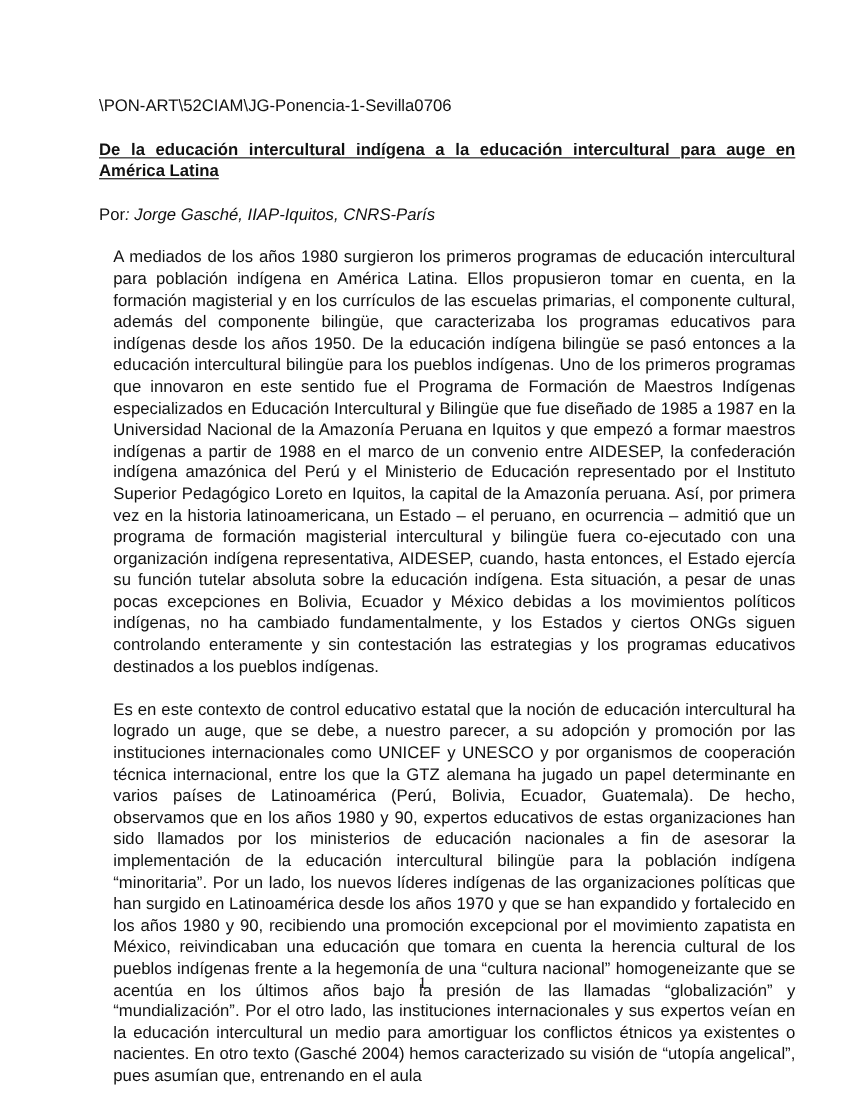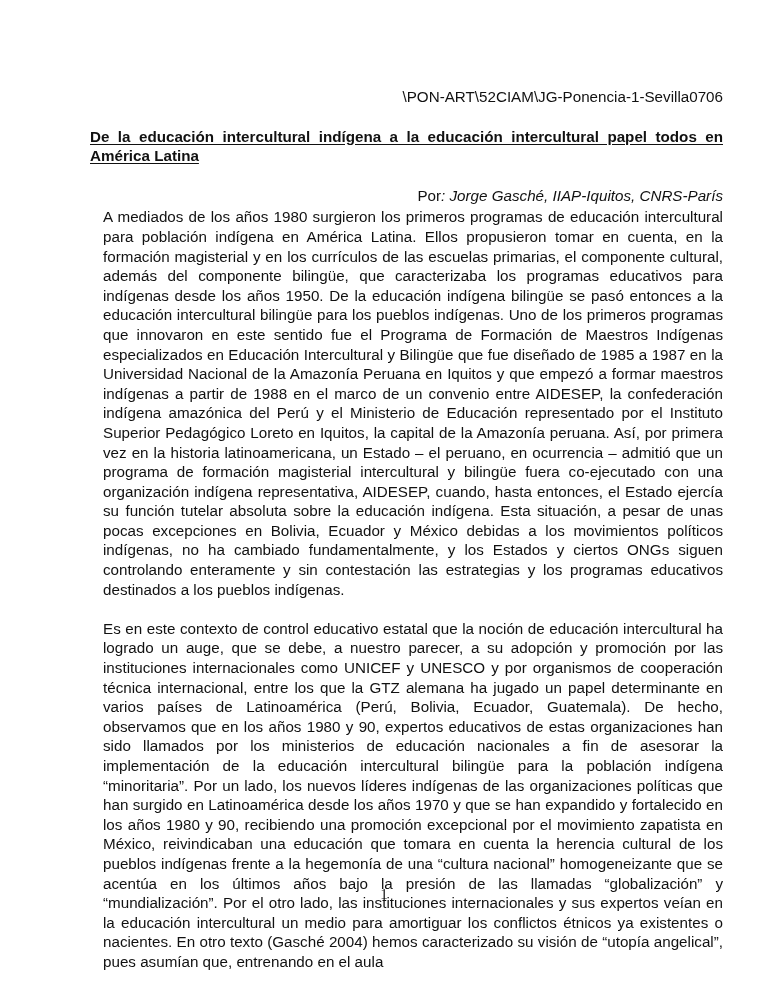--- a/index.html
+++ b/index.html
@@ -18,35 +18,34 @@
     .page {
       position: absolute;
       left: 90px;
       top: 87px;
       width: 633px;
     }
     .line-block {
       font-size: 15.2px;
       line-height: 19.6px;
       margin: 0;
-      text-align: right;
     }
     .path {
       margin-bottom: 20px;
     }
     .title {
       font-weight: bold;
       text-decoration: underline;
       text-align: justify;
       text-align-last: left;
       margin-bottom: 20px;
       text-underline-offset: 2px;
     }
     .byline {
-      margin-bottom: 2px;
+      margin-bottom: 19px;
     }
     .byline .author {
       font-style: italic;
     }
     .para {
       text-align: justify;
       margin-bottom: 19.6px;
       margin-left: 13px;
     }
     .page-number {
@@ -59,21 +58,21 @@
       font-size: 15px;
       color: #111111;
     }
   </style>
 </head>
 <body>
 
 <div class="page">
   <p class="line-block path">\PON-ART\52CIAM\JG-Ponencia-1-Sevilla0706</p>
 
-  <p class="line-block title">De la educación intercultural indígena a la educación intercultural papel todos en América Latina</p>
+  <p class="line-block title">De la educación intercultural indígena a la educación intercultural para auge en América Latina</p>
 
   <p class="line-block byline"><span>Por</span><span class="author">: Jorge Gasché, IIAP-Iquitos, CNRS-París</span></p>
 
   <p class="line-block para">A mediados de los años 1980 surgieron los primeros programas de educación intercultural para población indígena en América Latina. Ellos propusieron tomar en cuenta, en la formación magisterial y en los currículos de las escuelas primarias, el componente cultural, además del componente bilingüe, que caracterizaba los programas educativos para indígenas desde los años 1950. De la educación indígena bilingüe se pasó entonces a la educación intercultural bilingüe para los pueblos indígenas. Uno de los primeros programas que innovaron en este sentido fue el Programa de Formación de Maestros Indígenas especializados en Educación Intercultural y Bilingüe que fue diseñado de 1985 a 1987 en la Universidad Nacional de la Amazonía Peruana en Iquitos y que empezó a formar maestros indígenas a partir de 1988 en el marco de un convenio entre AIDESEP, la confederación indígena amazónica del Perú y el Ministerio de Educación representado por el Instituto Superior Pedagógico Loreto en Iquitos, la capital de la Amazonía peruana. Así, por primera vez en la historia latinoamericana, un Estado – el peruano, en ocurrencia – admitió que un programa de formación magisterial intercultural y bilingüe fuera co-ejecutado con una organización indígena representativa, AIDESEP, cuando, hasta entonces, el Estado ejercía su función tutelar absoluta sobre la educación indígena. Esta situación, a pesar de unas pocas excepciones en Bolivia, Ecuador y México debidas a los movimientos políticos indígenas, no ha cambiado fundamentalmente, y los Estados y ciertos ONGs siguen controlando enteramente y sin contestación las estrategias y los programas educativos destinados a los pueblos indígenas.</p>
 
   <p class="line-block para">Es en este contexto de control educativo estatal que la noción de educación intercultural ha logrado un auge, que se debe, a nuestro parecer, a su adopción y promoción por las instituciones internacionales como UNICEF y UNESCO y por organismos de cooperación técnica internacional, entre los que la GTZ alemana ha jugado un papel determinante en varios países de Latinoamérica (Perú, Bolivia, Ecuador, Guatemala). De hecho, observamos que en los años 1980 y 90, expertos educativos de estas organizaciones han sido llamados por los ministerios de educación nacionales a fin de asesorar la implementación de la educación intercultural bilingüe para la población indígena “minoritaria”. Por un lado, los nuevos líderes indígenas de las organizaciones políticas que han surgido en Latinoamérica desde los años 1970 y que se han expandido y fortalecido en los años 1980 y 90, recibiendo una promoción excepcional por el movimiento zapatista en México, reivindicaban una educación que tomara en cuenta la herencia cultural de los pueblos indígenas frente a la hegemonía de una “cultura nacional” homogeneizante que se acentúa en los últimos años bajo la presión de las llamadas “globalización” y “mundialización”. Por el otro lado, las instituciones internacionales y sus expertos veían en la educación intercultural un medio para amortiguar los conflictos étnicos ya existentes o nacientes. En otro texto (Gasché 2004) hemos caracterizado su visión de “utopía angelical”, pues asumían que, entrenando en el aula</p>
 </div>
 
 <div class="page-number">1</div>
 

